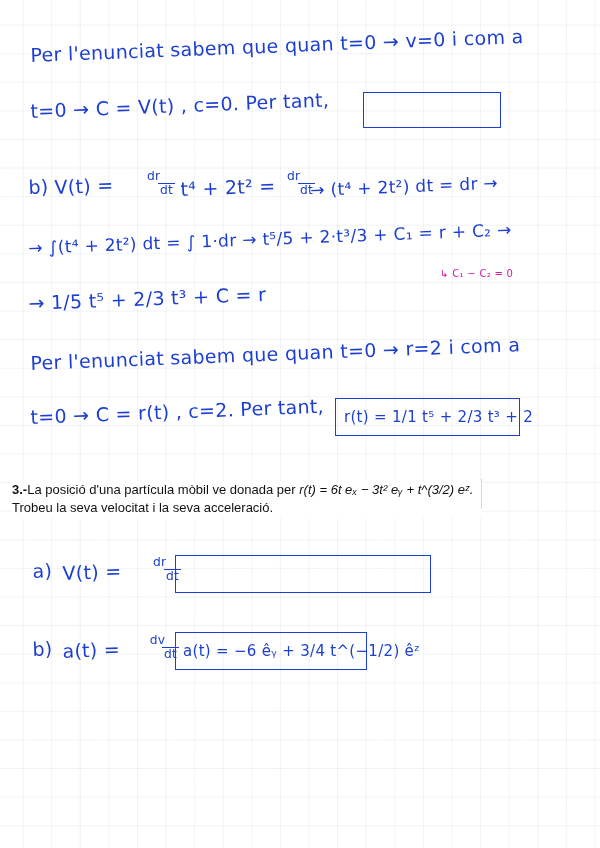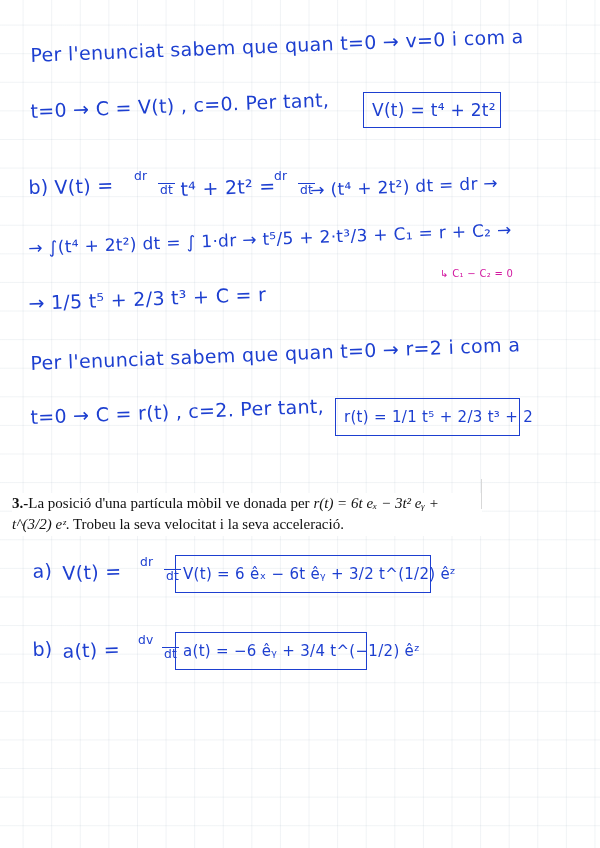--- a/index.html
+++ b/index.html
@@ -40,55 +40,53 @@
   .slant { transform: rotate(-2.2deg); }
   .boxed {
     position: absolute;
     border: 1.6px solid #1d3fd0;
     box-sizing: border-box;
   }
   
   .printed {
     position: absolute;
     color: #111111;
-    font-family: Liberation Serif, serif;
-    font-size: 15px;
+    font-family: Liberation Sans, sans-serif;
+    font-size: 13px;
     line-height: 1.42;
     background: #ffffff;
-    margin-top: 12px;
   }
   .printed b { font-weight: bold; }
   .it { font-style: italic; }
   .vrule {
     position: absolute;
     background: #d8d8d8;
     width: 1px;
   }
   .frac {
     display: inline-block;
-    text-align: left;
+    text-align: center;
     vertical-align: middle;
     line-height: 1.02;
     font-size: 0.82em;
     margin: 0 2px;
   }
   .frac .num { display: block; padding: 0 2px; }
   .frac .den { display: block; border-top: 1.4px solid currentColor; padding: 0 2px; margin-left: 26px; }
 </style>
 </head>
 <body>
 
 <div id="page">
 
   <div class="hand sz1 slant" style="left:30px; top:44px;">Per l'enunciat sabem que quan  t=0 → v=0  i  com a</div>
 
   <div class="hand sz1 slant" style="left:30px; top:100px;">t=0 → C = V(t)  , c=0. Per tant,</div>
 
   <div class="boxed" style="left:363px; top:92px; width:138px; height:36px;"></div>
-  <div class="hand sz2" style="left:372px; top:100px;">V(t) = t⁴ + 2t²</div>
 
   <div class="hand sz1 slant" style="left:28px; top:176px;">b)</div>
 
   <div class="hand sz1 slant" style="left:54px; top:176px;">V(t) =</div>
 
   <div class="hand sz3" style="left:130px; top:170px;">
     <span class="frac">
       <span class="num">dr</span>
       <span class="den">dt</span>
     </span>
@@ -126,21 +124,20 @@
   <div class="hand sz1 slant" style="left:32px; top:560px;">a)</div>
   <div class="hand sz1 slant" style="left:62px; top:562px;">V(t) =</div>
   <div class="hand sz3" style="left:136px; top:556px;">
     <span class="frac">
       <span class="num">dr</span>
       <span class="den">dt</span>
     </span>
   </div>
 
   <div class="boxed" style="left:175px; top:555px; width:256px; height:38px;"></div>
-  <div class="hand sz3" style="left:183px; top:565px;">V(t) = 6 êₓ − 6t êᵧ + 3/2 t^(1/2) êᶻ</div>
 
   <div class="hand sz1 slant" style="left:32px; top:638px;">b)</div>
   <div class="hand sz1 slant" style="left:62px; top:640px;">a(t) =</div>
   <div class="hand sz3" style="left:134px; top:634px;">
     <span class="frac">
       <span class="num">dv</span>
       <span class="den">dt</span>
     </span>
   </div>
 

